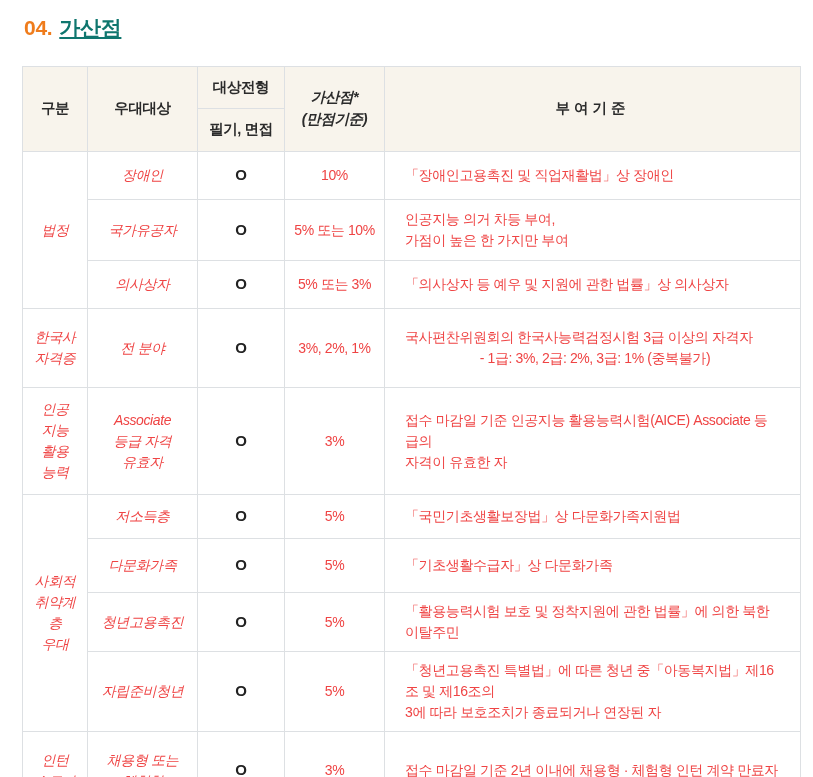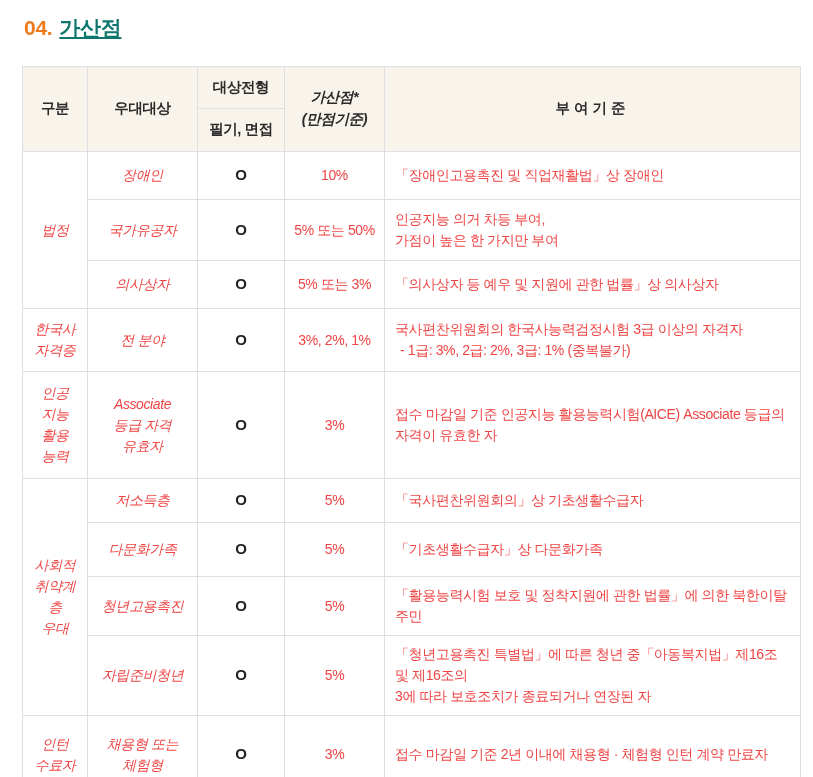--- a/index.html
+++ b/index.html
@@ -40,30 +40,30 @@
   }
   .bonus-table thead th {
     background: #f8f4ec;
     font-weight: 700;
     color: #2b2b2b;
     font-size: 14.5px;
   }
   th.criteria-header { letter-spacing: 4px; font-family: Liberation Serif, serif; }
   td.criteria-cell {
     text-align: left;
-    padding: 8px 10px;
+    padding: 8px 20px;
   }
   td.screening-cell {
     font-weight: 700;
     font-size: 15px;
     color: #222;
   }
   .cell-line { display: block; font-style: italic; }
   .crit-line { display: block; }
-  .crit-line.indent { padding-left: 5px; }
+  .crit-line.indent { padding-left: 5px; text-align: center; }
 </style>
 </head>
 <body>
 
 <div class="container">
 
   <div class="page-title">
     <span class="title-number">04.</span><span class="title-text">가산점</span>
   </div>
 
@@ -103,38 +103,38 @@
         <td>10%</td>
         <td class="criteria-cell">
           <span class="crit-line">「장애인고용촉진 및 직업재활법」상 장애인</span>
         </td>
       </tr>
       <tr style="height:61px">
         <td>
             <span class="cell-line">국가유공자</span>
           </td>
         <td class="screening-cell">O</td>
-        <td>5% 또는 50%</td>
+        <td>5% 또는 10%</td>
         <td class="criteria-cell">
           <span class="crit-line">인공지능 의거 차등 부여,</span>
           <span class="crit-line">가점이 높은 한 가지만 부여</span>
         </td>
       </tr>
       <tr style="height:48px">
         <td>
             <span class="cell-line">의사상자</span>
           </td>
         <td class="screening-cell">O</td>
         <td>5% 또는 3%</td>
         <td class="criteria-cell">
           <span class="crit-line">「의사상자 등 예우 및 지원에 관한 법률」상 의사상자</span>
         </td>
       </tr>
 
-      <tr style="height:63px">
+      <tr style="height:79px">
         <td>
           <span class="cell-line">한국사</span>
           <span class="cell-line">자격증</span>
         </td>
         <td>
             <span class="cell-line">전 분야</span>
           </td>
         <td class="screening-cell">O</td>
         <td>3%, 2%, 1%</td>
         <td class="criteria-cell">
@@ -168,21 +168,21 @@
           <span class="cell-line">사회적</span>
           <span class="cell-line">취약계층</span>
           <span class="cell-line">우대</span>
         </td>
         <td>
             <span class="cell-line">저소득층</span>
           </td>
         <td class="screening-cell">O</td>
         <td>5%</td>
         <td class="criteria-cell">
-          <span class="crit-line">「국사편찬위원회의」상 기초생활수급자</span>
+          <span class="crit-line">「국민기초생활보장법」상 다문화가족지원법</span>
         </td>
       </tr>
       <tr style="height:54px">
         <td>
             <span class="cell-line">다문화가족</span>
           </td>
         <td class="screening-cell">O</td>
         <td>5%</td>
         <td class="criteria-cell">
           <span class="crit-line">「기초생활수급자」상 다문화가족</span>

